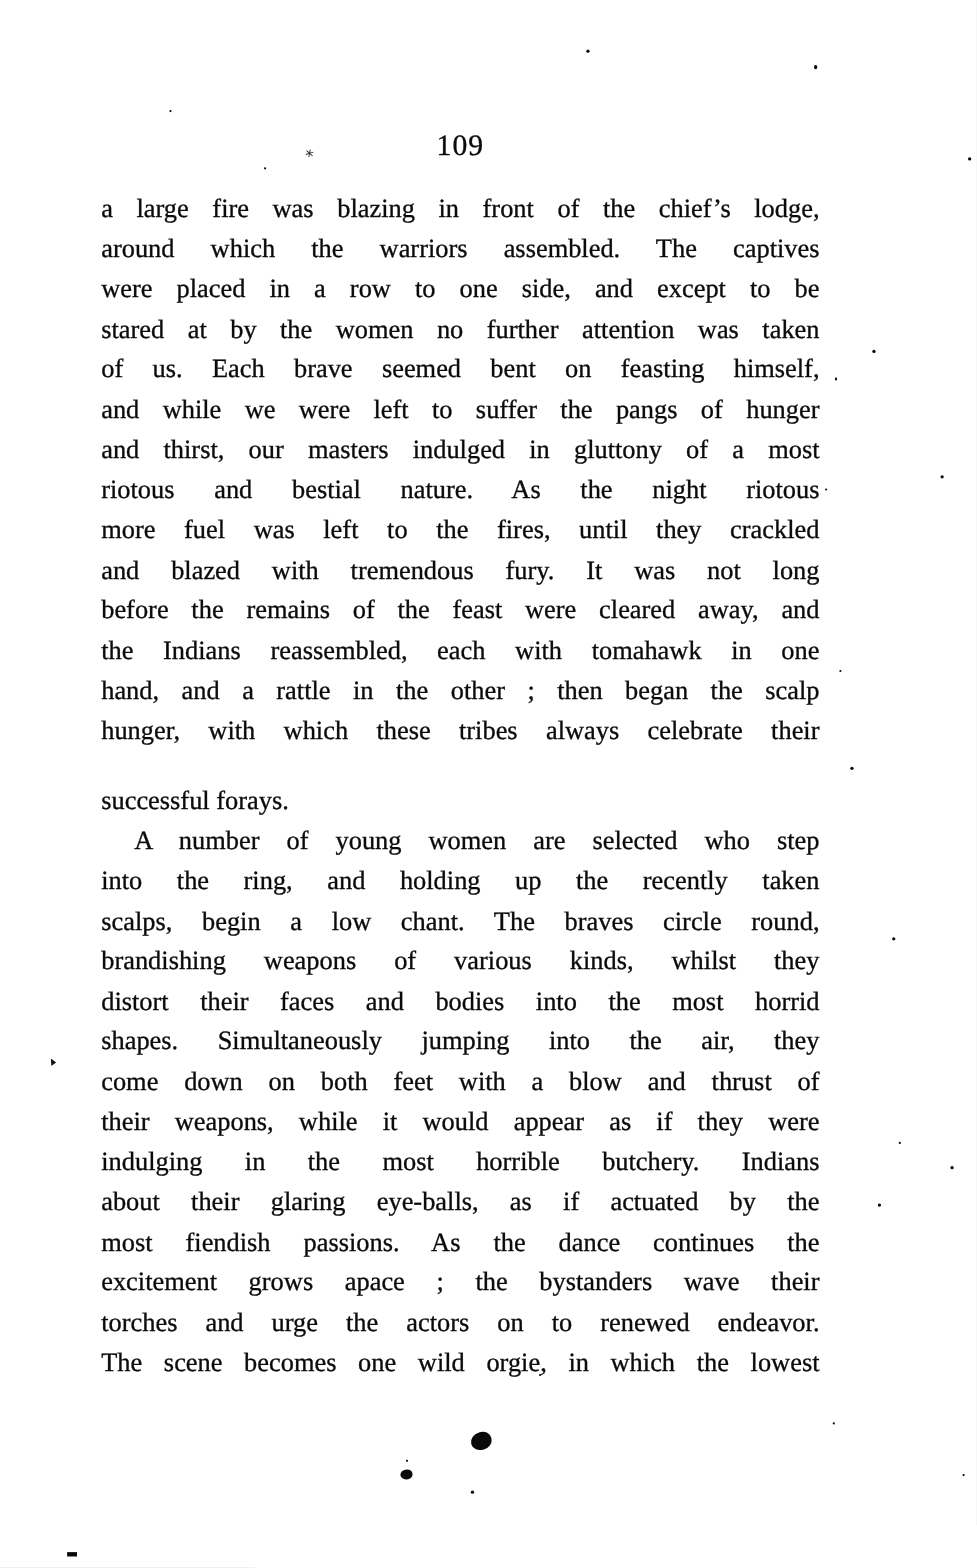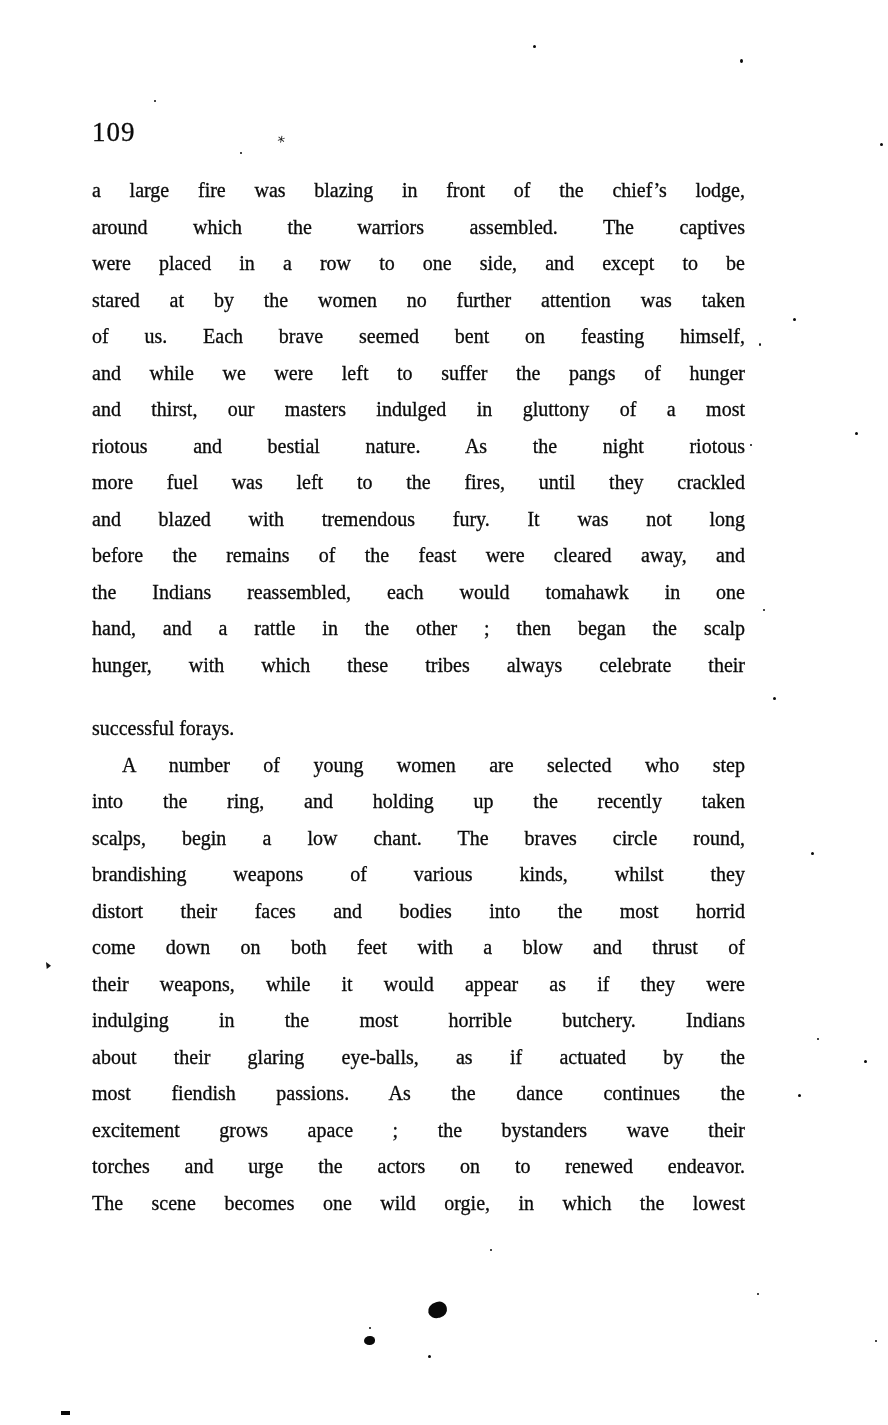--- a/index.html
+++ b/index.html
@@ -10,31 +10,31 @@
     background: #ffffff;
     overflow: hidden;
     font-family: "Liberation Serif", serif;
     color: #0b0b0b;
   }
   .page-number {
     position: absolute;
     left: 92px;
     top: 117px;
     width: 653px;
-    text-align: left;
+    text-align: center;
     font-size: 27px;
     letter-spacing: 1px;
     -webkit-text-stroke: 0.3px #0b0b0b;
   }
   .text-block {
     position: absolute;
     left: 92px;
     top: 172px;
     width: 653px;
-    font-size: 20px;
+    font-size: 24px;
     -webkit-text-stroke: 0.3px #0b0b0b;
   }
   .line {
     height: 36.5px;
     line-height: 36.5px;
     text-align: justify;
     text-align-last: justify;
     white-space: nowrap;
   }
   .line.para-end { text-align-last: left; white-space: normal; margin-top: 27px; }
@@ -73,30 +73,31 @@
     <div class="line">around which the warriors assembled.  The captives</div>
     <div class="line">were placed in a row to one side, and except to be</div>
     <div class="line">stared at by the women no further attention was taken</div>
     <div class="line">of us.  Each brave seemed bent on feasting himself,</div>
     <div class="line">and while we were left to suffer the pangs of hunger</div>
     <div class="line">and thirst, our masters indulged in gluttony of a most</div>
     <div class="line">riotous and bestial nature.  As the night riotous</div>
     <div class="line">more fuel was left to the fires, until they crackled</div>
     <div class="line">and blazed with tremendous fury.  It was not long</div>
     <div class="line">before the remains of the feast were cleared away, and</div>
-    <div class="line">the Indians reassembled, each would tomahawk in one</div>
+    <div class="line">the Indians reassembled, each with tomahawk in one</div>
     <div class="line">hand, and a rattle in the other ; then began the scalp</div>
     <div class="line">hunger, with which these tribes always celebrate their</div>
     <div class="line para-end">successful forays.</div>
 
     <div class="line indent">A number of young women are selected who step</div>
     <div class="line">into the ring, and holding up the recently taken</div>
     <div class="line">scalps, begin a low chant.  The braves circle round,</div>
     <div class="line">brandishing weapons of various kinds, whilst they</div>
     <div class="line">distort their faces and bodies into the most horrid</div>
+    <div class="line">shapes.  Simultaneously jumping into the air, they</div>
     <div class="line">come down on both feet with a blow and thrust of</div>
     <div class="line">their weapons, while it would appear as if they were</div>
     <div class="line">indulging in the most horrible butchery.  Indians</div>
     <div class="line">about their glaring eye-balls, as if actuated by the</div>
     <div class="line">most fiendish passions.  As the dance continues the</div>
     <div class="line">excitement grows apace ; the bystanders wave their</div>
     <div class="line">torches and urge the actors on to renewed endeavor.</div>
     <div class="line">The scene becomes one wild orgie, in which the lowest</div>
   </div>
 

